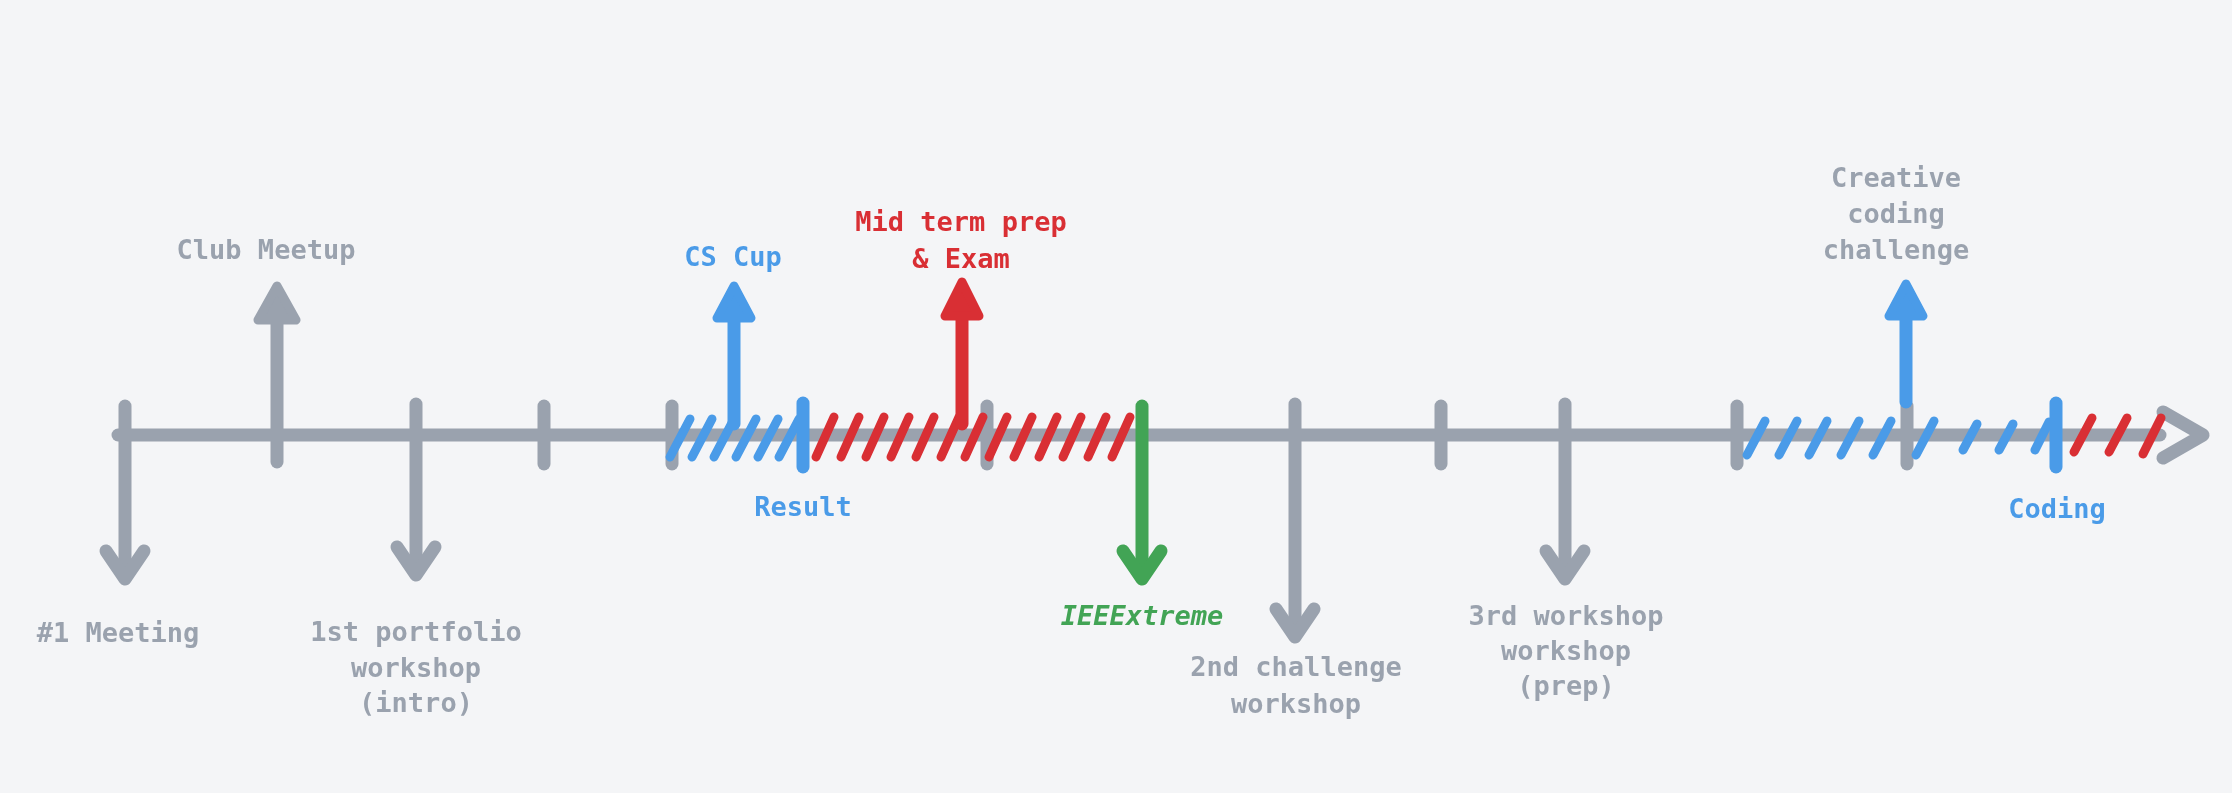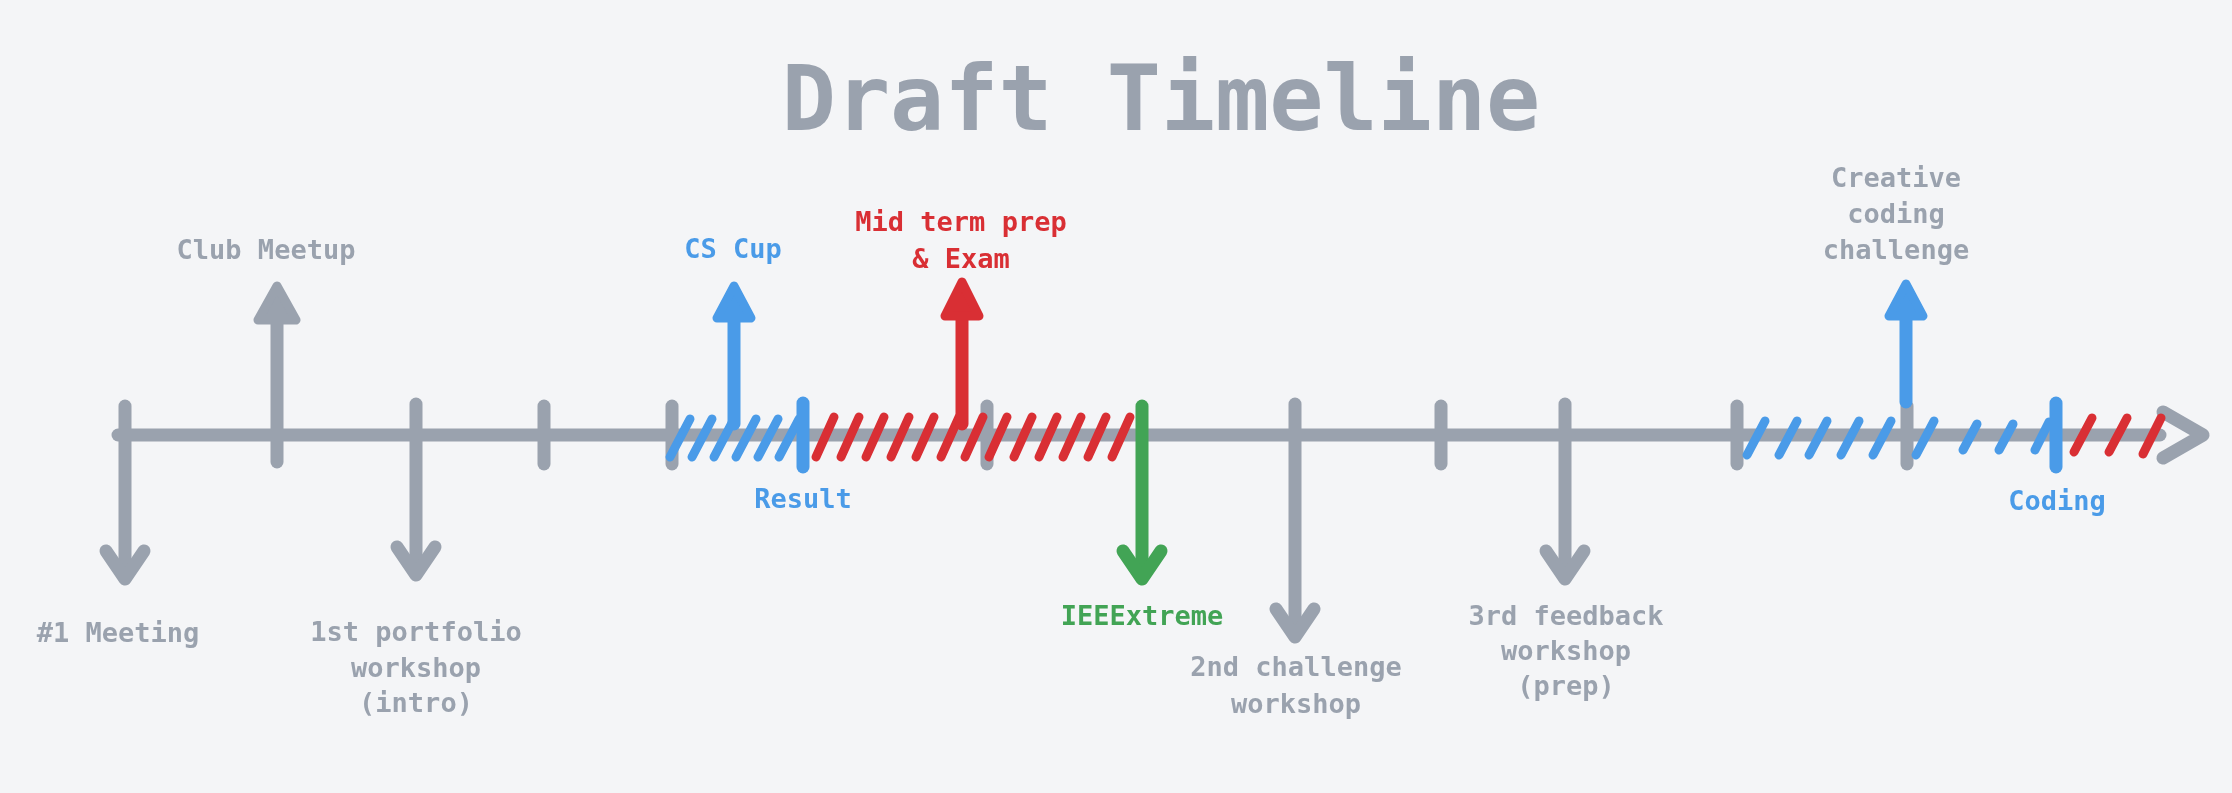--- a/index.html
+++ b/index.html
@@ -2,23 +2,23 @@
 <html style="--background: #f4f5f7; --gray: #9aa2ae; --blue: #4a9be8; --red: #d92f34; --green: #42a455;"><head>
 <meta charset="utf-8">
 <style>
   html,body{margin:0;padding:0;}
   body{background:var(--background,#f4f5f7);font-family:"DejaVu Sans Mono",monospace;}
   .stage{position:relative;width:2232px;height:793px;overflow:hidden;background:var(--background,#f4f5f7);}
   .diagram{position:absolute;left:0;top:0;}
   .label{position:absolute;transform:translate(-50%,-50%);font:700 27px "DejaVu Sans Mono",monospace;white-space:nowrap;}
   .title{font:700 90px "DejaVu Sans Mono",monospace;}
   .c-gray{color:var(--gray,#9aa2ae);}
-  .c-blue{color:var(--blue,#4a9be8);}
+  .c-blue{color:var(--blue,#4a9be8);margin-top:8px;}
   .c-red{color:var(--red,#d92f34);}
-  .c-green{color:var(--green,#42a455);}
+  .c-green{color:var(--green,#42a455);font-style:italic;}
   .sg{stroke:var(--gray,#9aa2ae);}
   .sb{stroke:var(--blue,#4a9be8);}
   .sr{stroke:var(--red,#d92f34);}
   .sgr{stroke:var(--green,#42a455);}
   .fb{fill:var(--blue,#4a9be8);}
   .fr{fill:var(--red,#d92f34);}
   .fg{fill:var(--gray,#9aa2ae);}
   .shaft{stroke-width:13;stroke-linecap:round;fill:none;}
   .tick{stroke-width:13;stroke-linecap:round;fill:none;}
   .hatch{stroke-width:9;stroke-linecap:round;fill:none;}
@@ -124,41 +124,40 @@
     <g>
       <line class="sr shaft" x1="962" y1="424" x2="962" y2="314"></line>
       <path class="sr fr head" d="M945 316 L962 282 L979 316 Z"></path>
     </g>
     <g>
       <line class="sb shaft" x1="1906" y1="402" x2="1906" y2="314"></line>
       <path class="sb fb head" d="M1889 316 L1906 284 L1923 316 Z"></path>
     </g>
   </svg>
 
-  <div class="label title c-gray" style="left:1161px;top:98px">Draft Timeline</div>
 
   <div class="label c-gray" style="left:266px;top:249px">Club Meetup</div>
   <div class="label c-gray" style="left:118px;top:632px">#1 Meeting</div>
 
   <div class="label c-gray" style="left:416px;top:631px">1st portfolio</div>
   <div class="label c-gray" style="left:416px;top:667px">workshop</div>
   <div class="label c-gray" style="left:416px;top:702px">(intro)</div>
 
   <div class="label c-blue" style="left:733px;top:248px">CS Cup</div>
   <div class="label c-blue" style="left:803px;top:498px">Result</div>
 
   <div class="label c-red" style="left:961px;top:221px">Mid term prep</div>
   <div class="label c-red" style="left:961px;top:258px">&amp; Exam</div>
 
   <div class="label c-green" style="left:1142px;top:615px">IEEExtreme</div>
 
   <div class="label c-gray" style="left:1296px;top:666px">2nd challenge</div>
   <div class="label c-gray" style="left:1296px;top:703px">workshop</div>
 
-  <div class="label c-gray" style="left:1566px;top:615px">3rd feedback</div>
+  <div class="label c-gray" style="left:1566px;top:615px">3rd workshop</div>
   <div class="label c-gray" style="left:1566px;top:650px">workshop</div>
   <div class="label c-gray" style="left:1566px;top:685px">(prep)</div>
 
   <div class="label c-gray" style="left:1896px;top:177px">Creative</div>
   <div class="label c-gray" style="left:1896px;top:213px">coding</div>
   <div class="label c-gray" style="left:1896px;top:249px">challenge</div>
 
   <div class="label c-blue" style="left:2057px;top:500px">Coding</div>
 </div>
 

